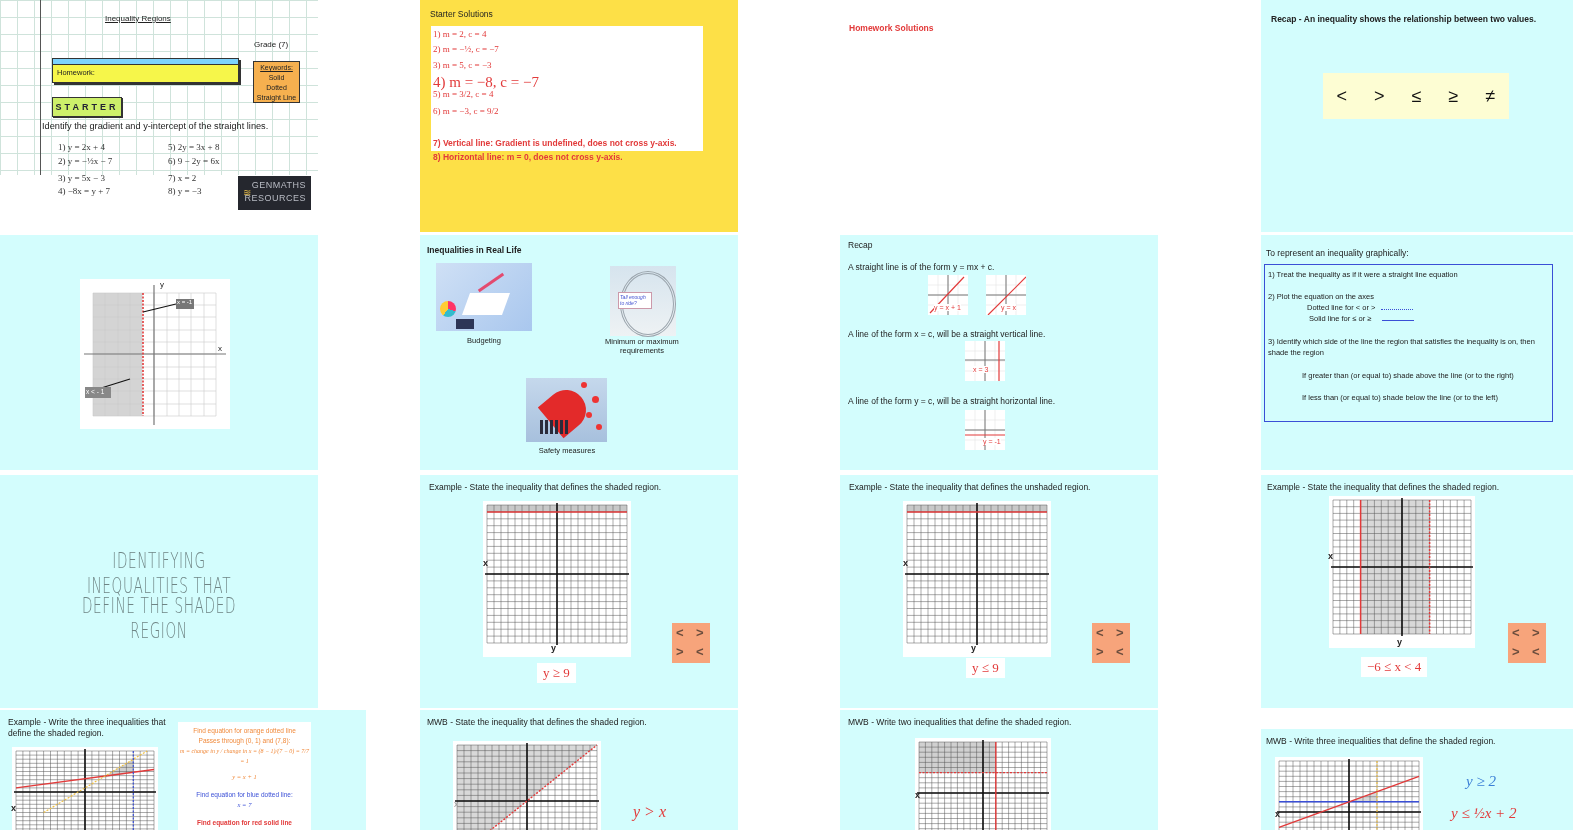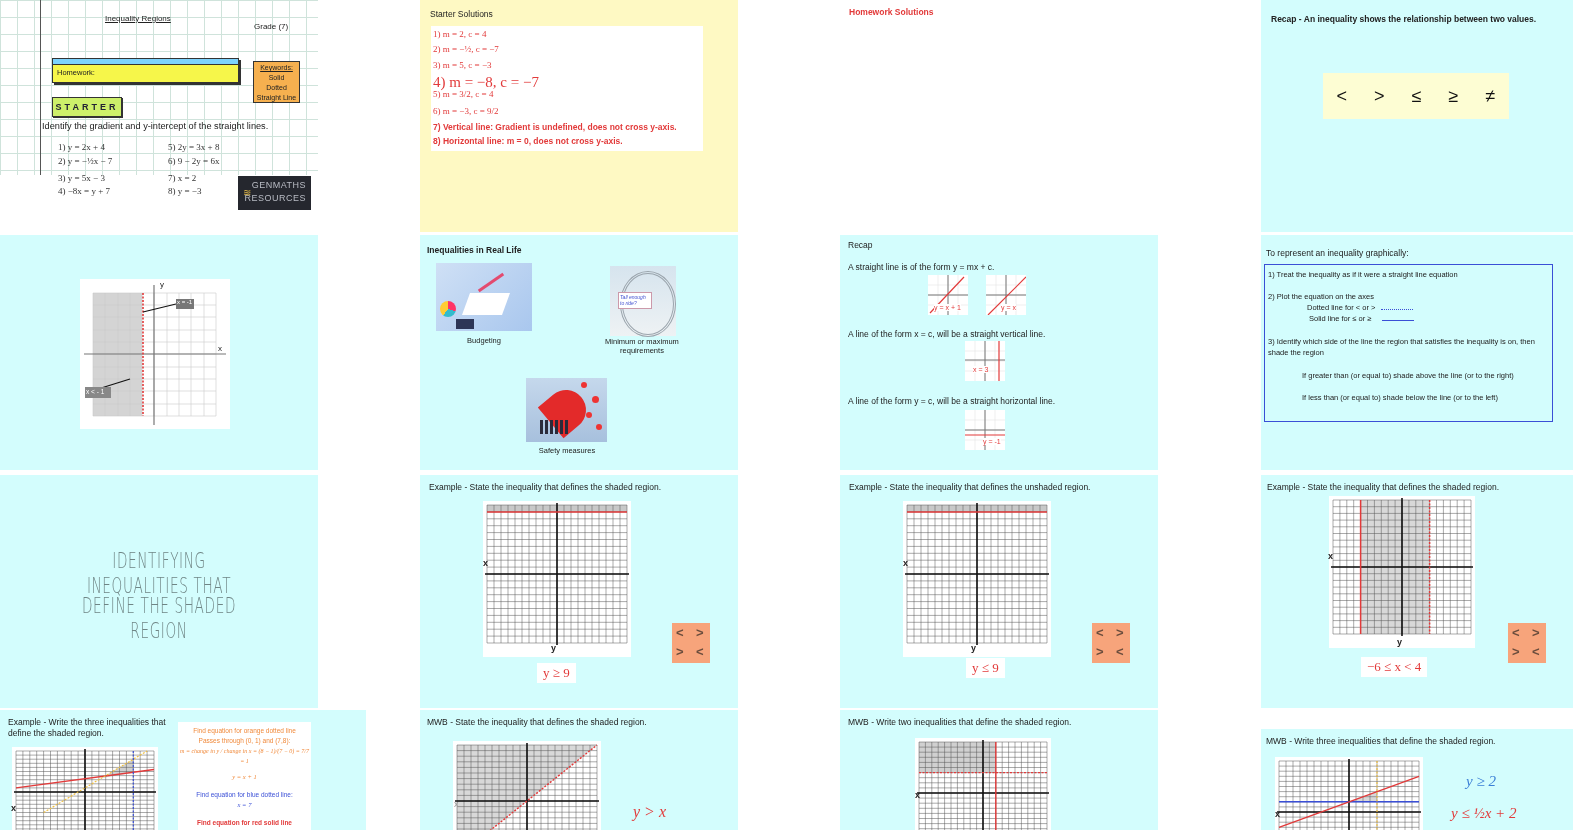--- a/index.html
+++ b/index.html
@@ -1,23 +1,23 @@
 <!DOCTYPE html>
 <html><head>
 <meta charset="utf-8">
 <style>
   html, body { margin:0; padding:0; }
   body { width:1573px; height:830px; background:#ffffff; position:relative; overflow:hidden;
          font-family:"Liberation Sans", sans-serif; color:#222; }
   .slide { position:absolute; overflow:hidden; cursor:pointer; }
   .cyan { background:#d3fdfd; }
-  .cream { background:#fef9c3; }
+  .cream { background:#fde047; }
   .white { background:#ffffff; }
   .s-title { position:absolute; font-size:8.5px; color:#222; font-weight:bold; }
-  .red { color:#e23a3a; }
+  .red { color:#e23a3a;margin-top:16px; }
   .mathred { color:#e23a3a; font-family:"Liberation Serif", serif; }
   svg { position:absolute; }
   .gridpaper { background-color:#fff;
     background-image: linear-gradient(#cfe3db 1px, transparent 1px), linear-gradient(90deg, #cfe3db 1px, transparent 1px);
     background-size: 17px 17px; }
   .box { position:absolute; font-size:7.5px; padding:3px 4px; box-sizing:border-box; }
   .eq { position:absolute; font-size:9px; font-family:"Liberation Serif", serif; color:#333; }
   .label { position:absolute; font-size:7.5px; text-align:center; color:#222; font-weight:bold; }
   .ansbox { position:absolute; background:#fff; font-family:"Liberation Serif", serif; color:#e23a3a; font-size:13px; padding:2px 6px; }
   .navtile { position:absolute; width:38px; height:40px; background:#f7a47b; }
@@ -25,21 +25,21 @@
   .imgph { position:absolute; }
 </style>
 </head>
 <body>
 
 <div class="slide white" style="left:0;top:0;width:318px;height:232px;">
   <div class="gridpaper" style="position:absolute;left:0;top:0;width:318px;height:175px;"></div>
   <div style="position:absolute;left:40px;top:0;width:1px;height:175px;background:#555;"></div>
   <div style="position:absolute;left:105px;top:14px;font-size:8px;text-decoration:underline;">Inequality Regions</div>
   <div class="box" style="left:52px;top:34px;width:187px;height:25px;background:#7dd3fc;border:1px solid #333;box-shadow:2px 2px 0 #333;margin-top:24px;">L.O. Be able to identify and graph the inequalities that bound a region</div>
-  <div style="position:absolute;left:254px;top:22px;font-size:8px;">Grade (7)</div>
+  <div style="position:absolute;left:254px;top:40px;font-size:8px;">Grade (7)</div>
   <div class="box" style="left:52px;top:64px;width:187px;height:19px;background:#f6f64a;border:1px solid #333;box-shadow:2px 2px 0 #333;">Homework:</div>
   <div class="box" style="left:253px;top:61px;width:47px;height:42px;background:#f6b04f;border:1px solid #333;text-align:center;padding:1px;font-size:7px;line-height:10px;">
     <div style="text-decoration:underline;">Keywords:</div>
     <div>Solid</div>
     <div>Dotted</div>
     <div>Straight Line</div>
   </div>
   <div style="position:absolute;left:52px;top:97px;width:68px;height:18px;background:#cdf06a;border:1px solid #333;box-shadow:1px 1px 0 #333;font-size:9px;font-weight:bold;letter-spacing:3px;line-height:18px;text-align:center;color:#223;">STARTER</div>
   <div style="position:absolute;left:42px;top:121px;font-size:9.2px;">Identify the gradient and y-intercept of the straight lines.</div>
   <div class="eq" style="left:58px;top:142px;">1)  y = 2x + 4</div>

